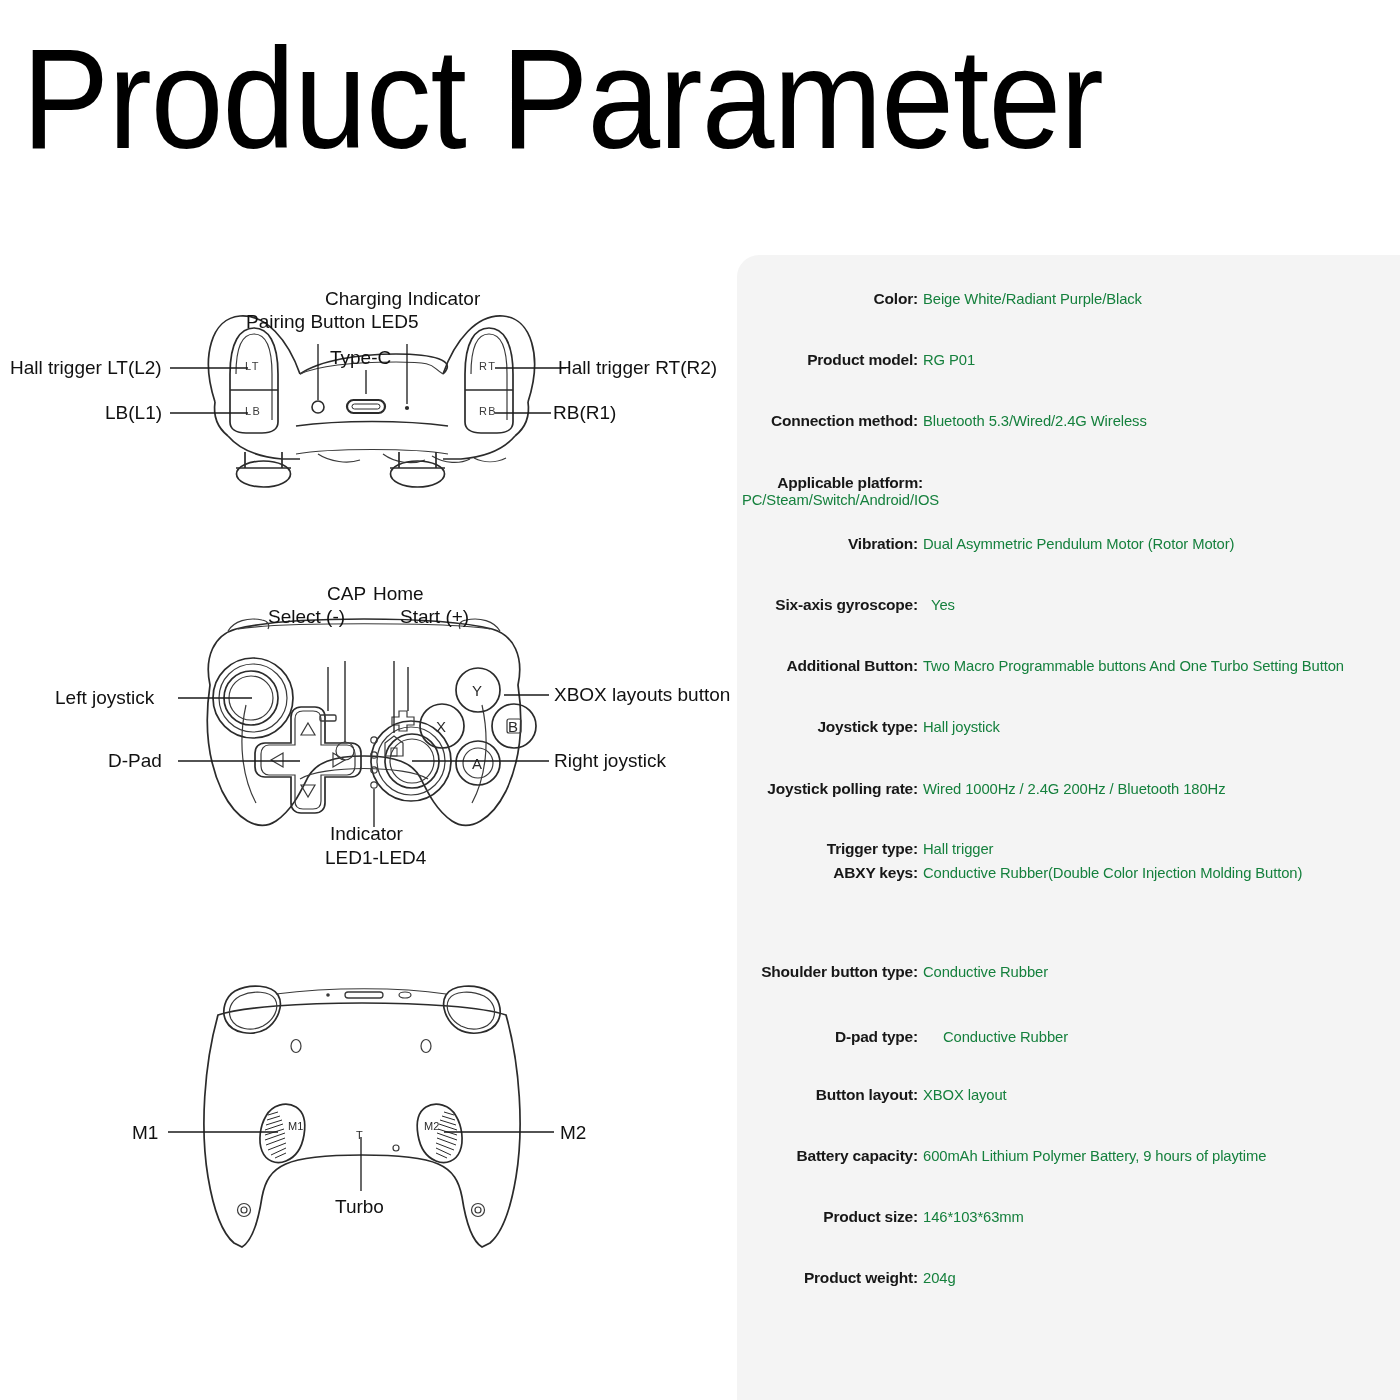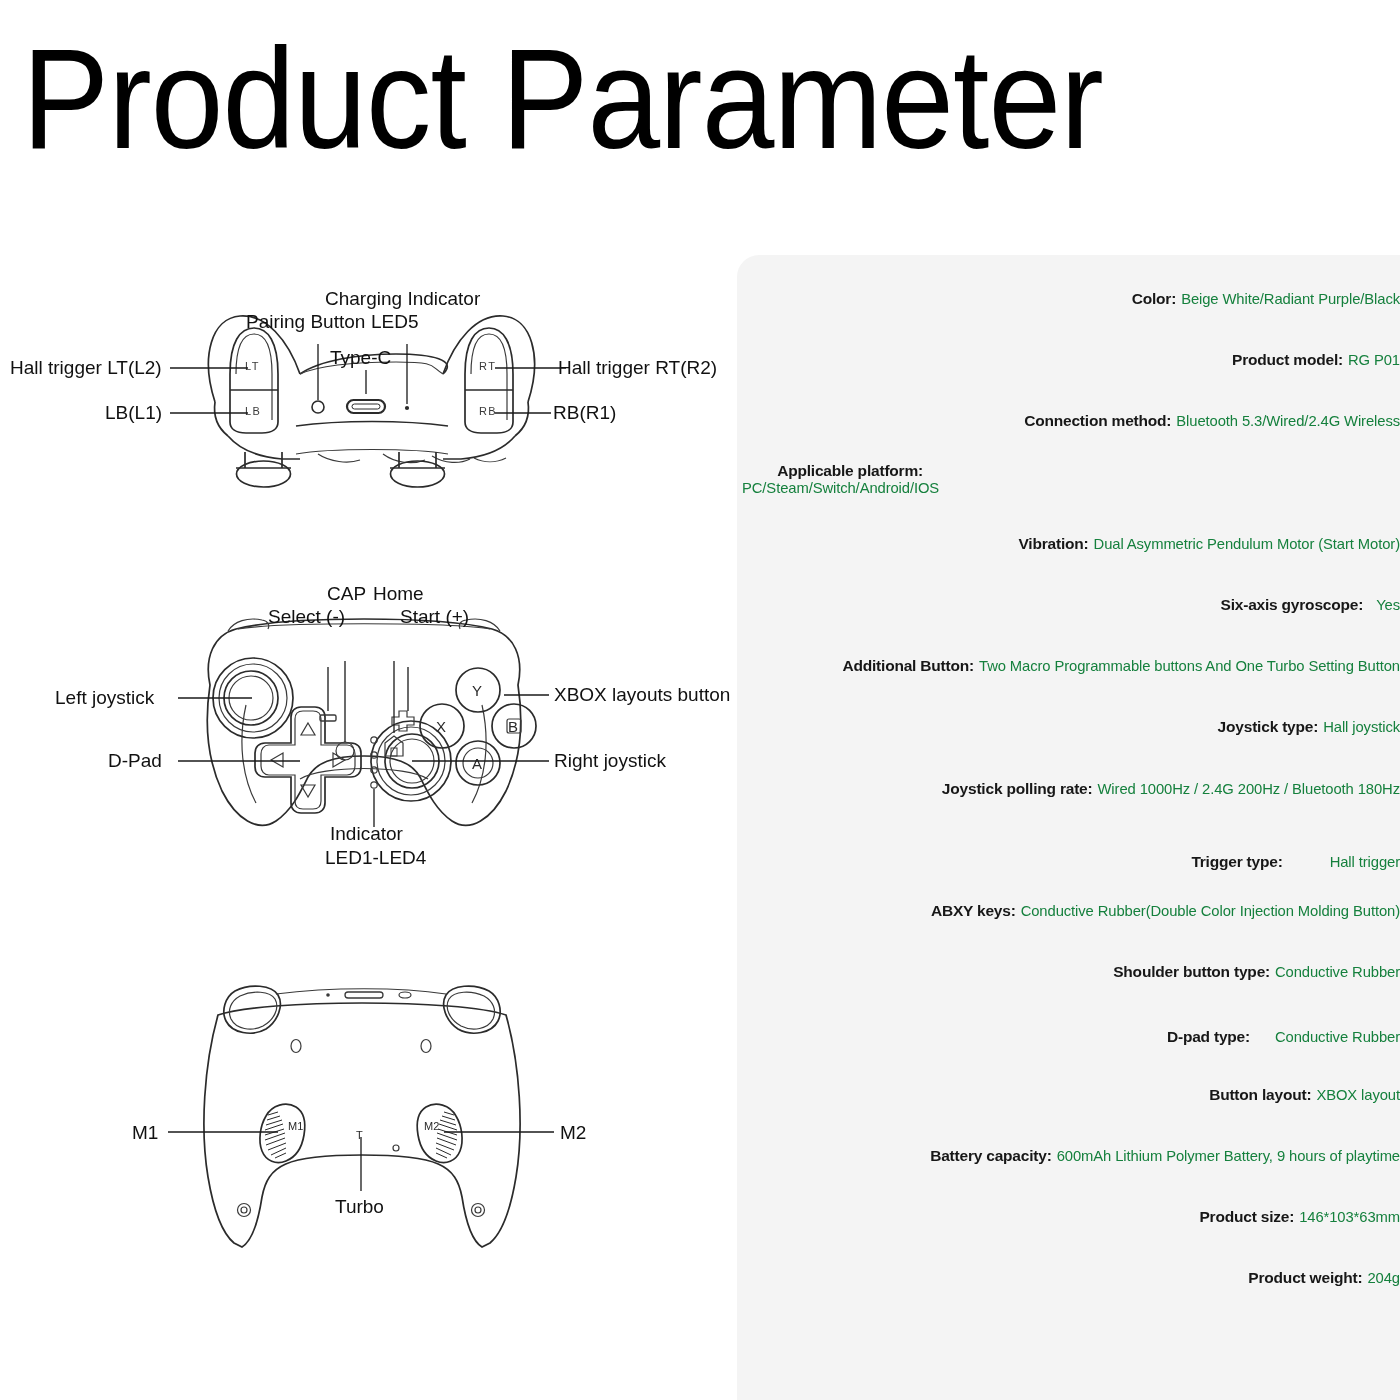--- a/index.html
+++ b/index.html
@@ -43,21 +43,20 @@
     border-top-left-radius: 22px;
     border-bottom-left-radius: 0px;
   }
   .spec-row {
     position: absolute;
     left: 0;
     width: 663px;
     height: 22px;
     display: flex;
     align-items: baseline;
-    justify-content: flex-end;
   }
   .spec-label {
     width: 181px;
     text-align: right;
     font-size: 15.5px;
     font-weight: bold;
     color: #171717;
     white-space: nowrap;
     letter-spacing: -0.2px;
     flex: 0 0 auto;
@@ -117,43 +116,43 @@
     <div class="spec-row" style="top: 157.4px;">
       <span class="spec-label">Connection method:</span>
       <span class="spec-value">Bluetooth 5.3/Wired/2.4G Wireless</span>
     </div>
     <div class="spec-row" style="top: 218.6px; flex-direction: column;">
       <span class="spec-label">Applicable platform:</span>
       <span class="spec-value">PC/Steam/Switch/Android/IOS</span>
     </div>
     <div class="spec-row" style="top: 279.8px;">
       <span class="spec-label">Vibration:</span>
-      <span class="spec-value">Dual Asymmetric Pendulum Motor (Start Motor)</span>
+      <span class="spec-value">Dual Asymmetric Pendulum Motor (Rotor Motor)</span>
     </div>
     <div class="spec-row" style="top: 341px; gap: 8px;">
       <span class="spec-label">Six-axis gyroscope:</span>
       <span class="spec-value">Yes</span>
     </div>
     <div class="spec-row" style="top: 402.2px;">
       <span class="spec-label">Additional Button:</span>
       <span class="spec-value">Two Macro Programmable buttons And One Turbo Setting Button</span>
     </div>
     <div class="spec-row" style="top: 463.4px;">
       <span class="spec-label">Joystick type:</span>
       <span class="spec-value">Hall joystick</span>
     </div>
     <div class="spec-row" style="top: 524.6px;">
       <span class="spec-label">Joystick polling rate:</span>
       <span class="spec-value">Wired 1000Hz / 2.4G 200Hz / Bluetooth 180Hz</span>
     </div>
-    <div class="spec-row" style="top: 598px; gap: 42px;">
+    <div class="spec-row" style="top: 585px;">
       <span class="spec-label">Trigger type:</span>
       <span class="spec-value">Hall trigger</span>
     </div>
-    <div class="spec-row" style="top: 647px;">
+    <div class="spec-row" style="top: 609px;">
       <span class="spec-label">ABXY keys:</span>
       <span class="spec-value">Conductive Rubber(Double Color Injection Molding Button)</span>
     </div>
     <div class="spec-row" style="top: 708.2px;">
       <span class="spec-label">Shoulder button type:</span>
       <span class="spec-value">Conductive Rubber</span>
     </div>
     <div class="spec-row" style="top: 773px; gap: 20px;">
       <span class="spec-label">D-pad type:</span>
       <span class="spec-value">Conductive Rubber</span>

